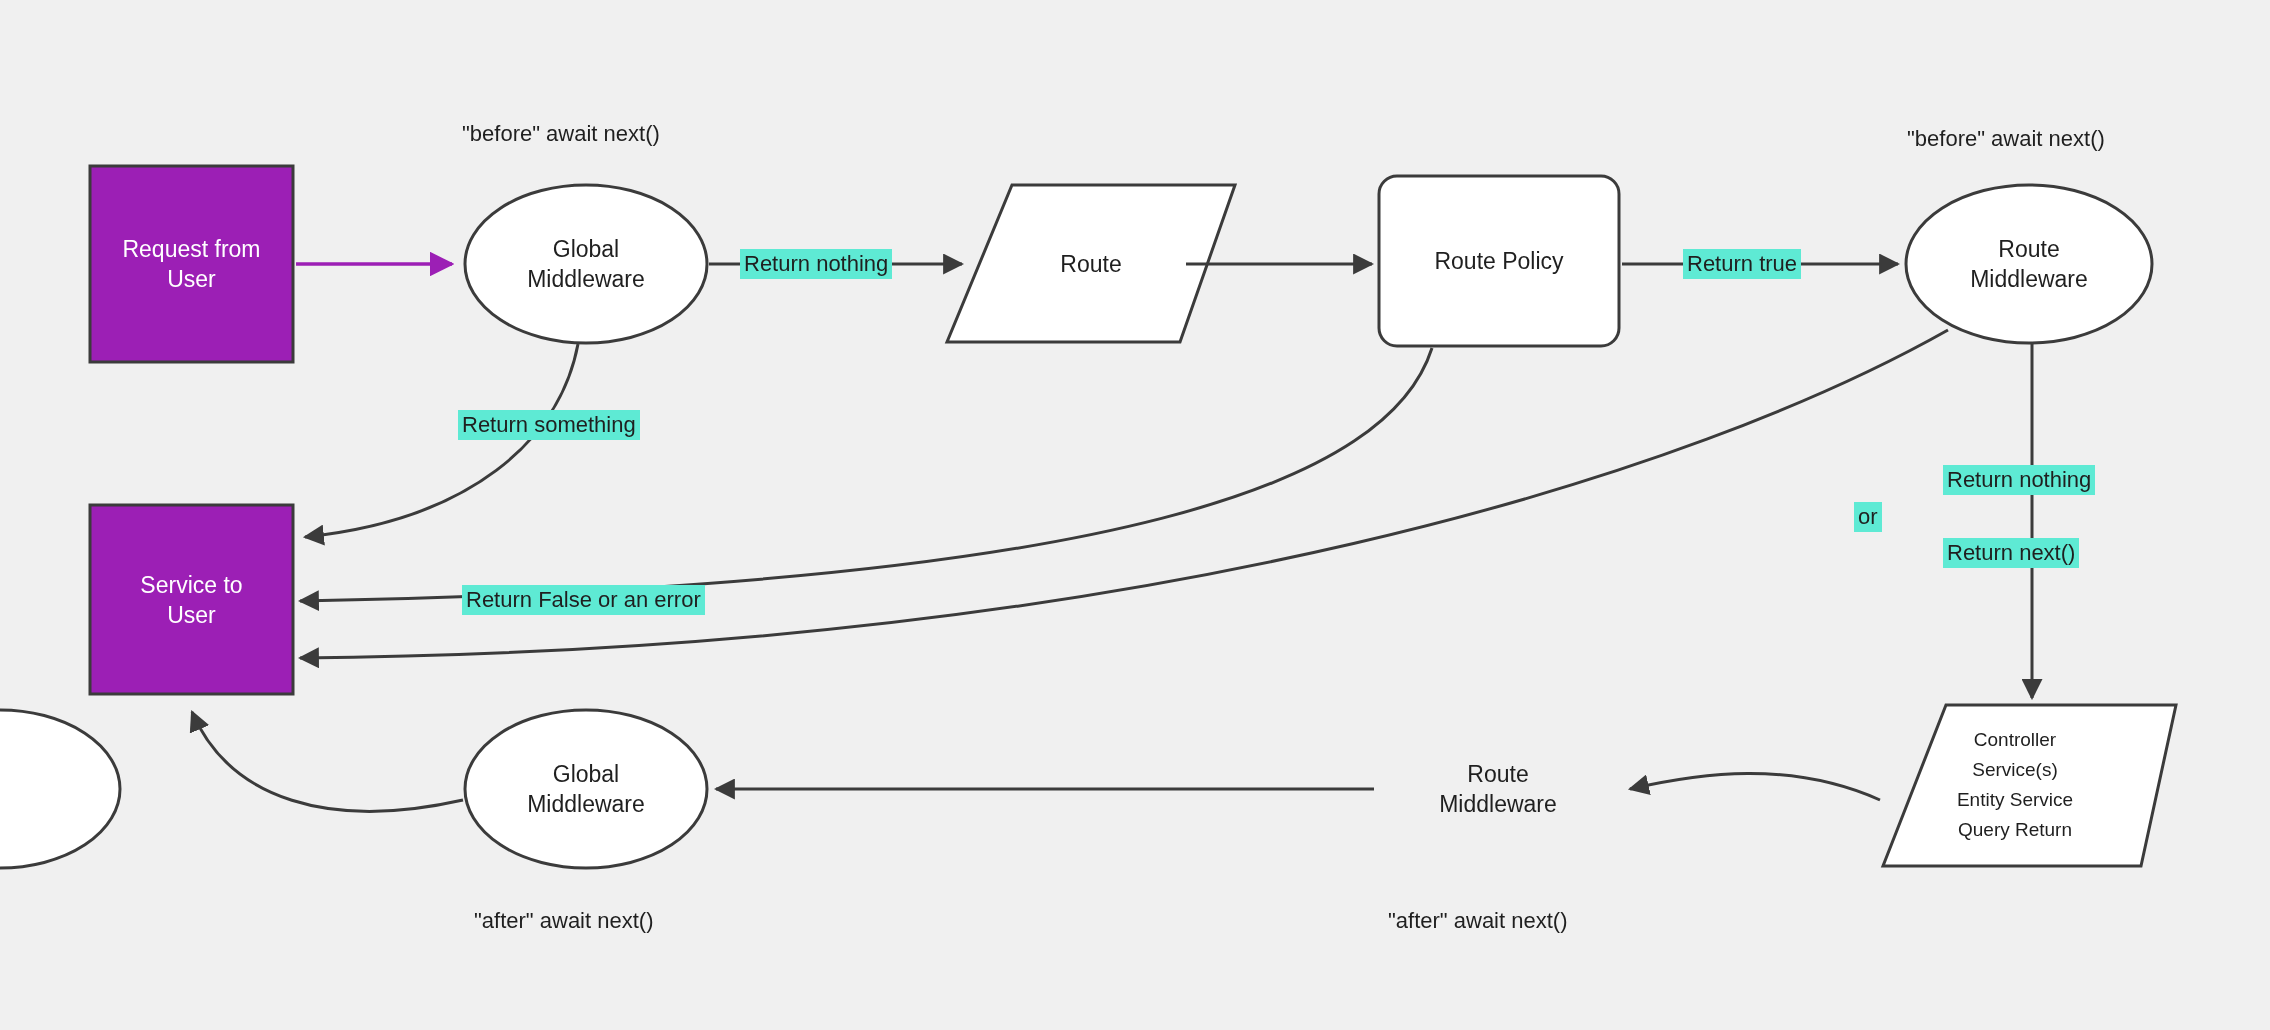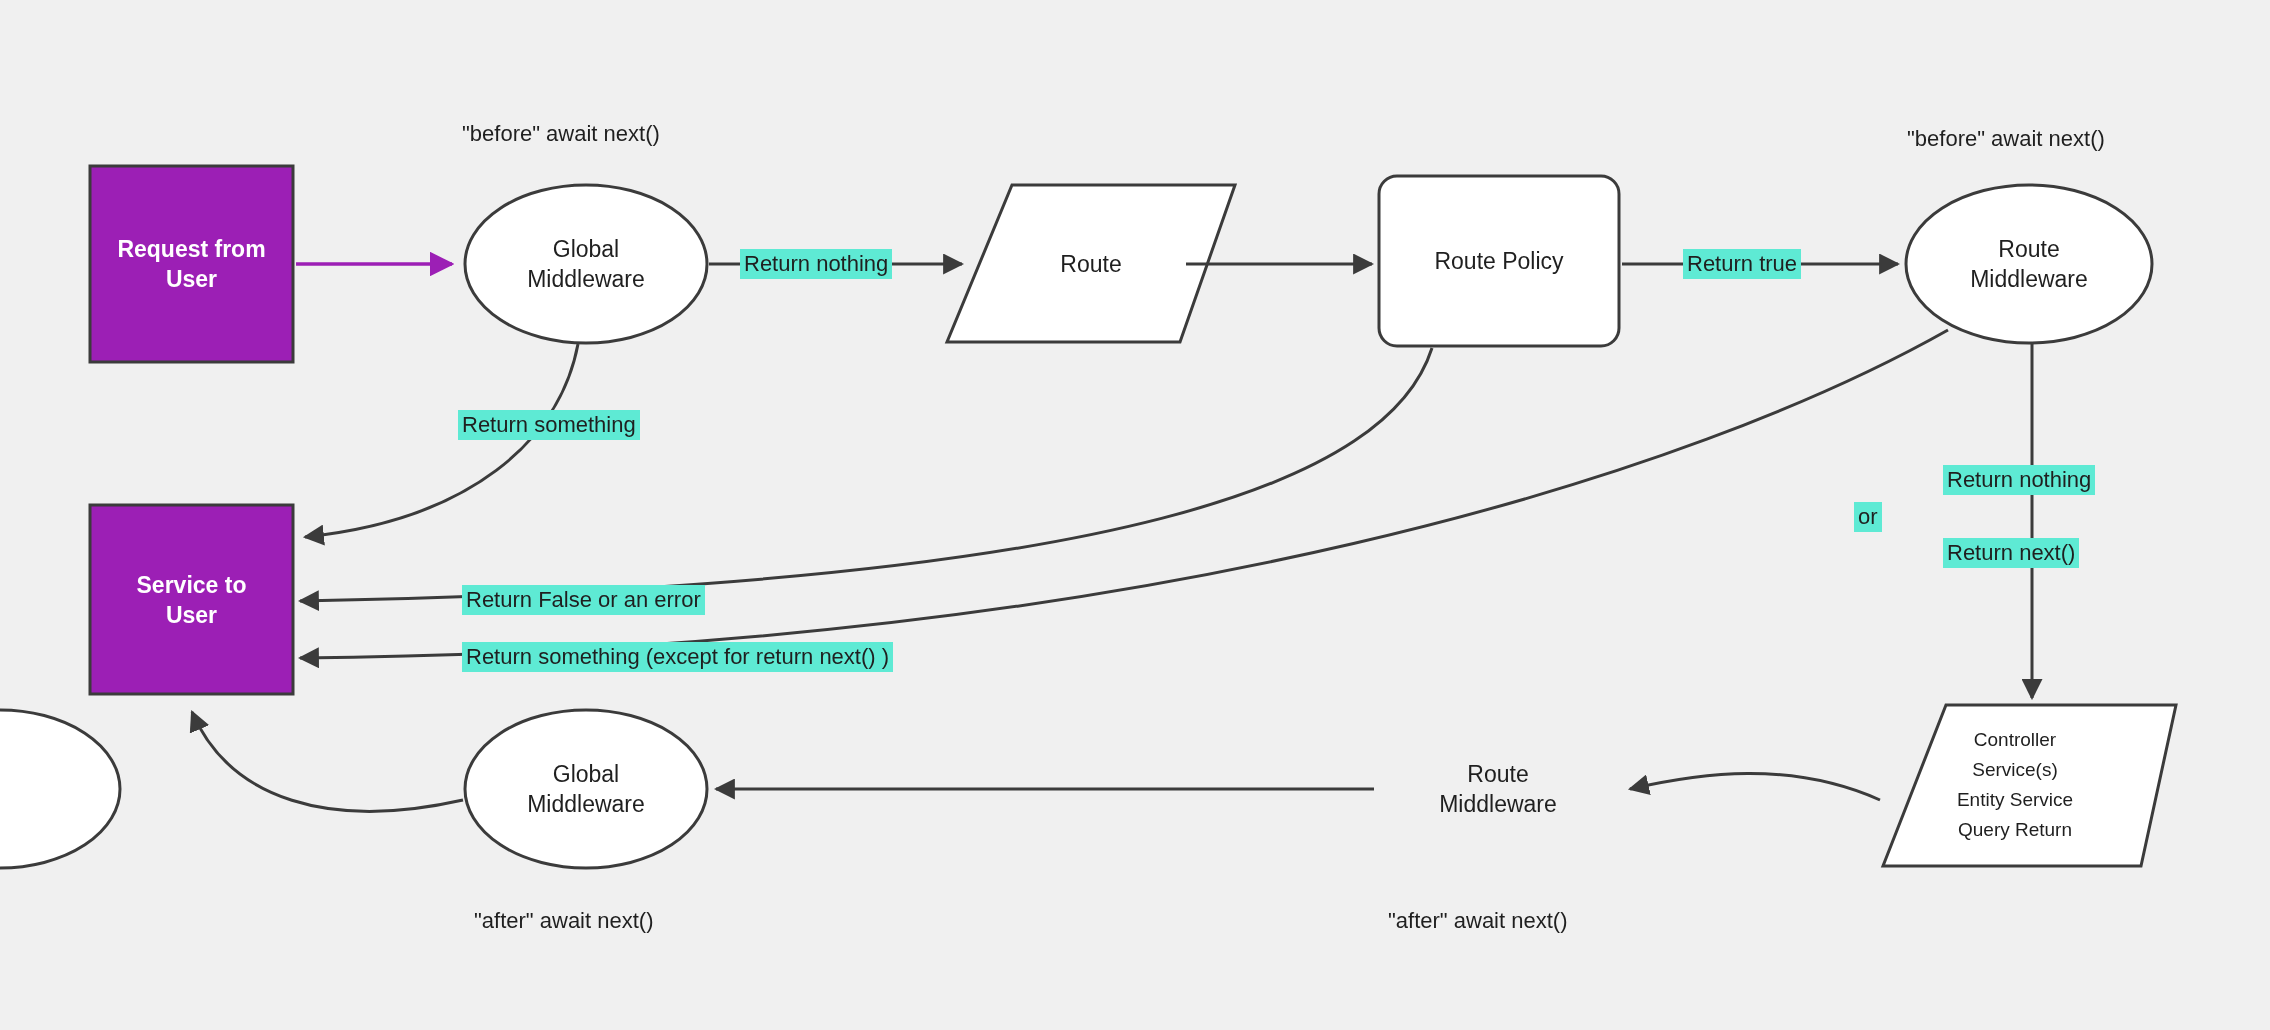--- a/index.html
+++ b/index.html
@@ -33,21 +33,21 @@
     align-items: center;
     justify-content: center;
     text-align: center;
     color: #1f1f1f;
     font-size: 23px;
     line-height: 30px;
     pointer-events: none;
   }
   .node-label.white {
     color: #ffffff;
-    font-weight: bold;
+    font-weight: normal;
   }
   .node-label.small {
     font-size: 19px;
     line-height: 30px;
   }
   .edge-label {
     position: absolute;
     color: #1f1f1f;
     font-size: 22px;
     line-height: 30px;
@@ -166,18 +166,17 @@
 
   <div class="caption" style="left:462px; top:119px;">"before" await next()</div>
   <div class="caption" style="left:1907px; top:124px;">"before" await next()</div>
   <div class="caption" style="left:474px; top:906px;">"after" await next()</div>
   <div class="caption" style="left:1388px; top:906px;">"after" await next()</div>
 
   <div class="edge-label" style="left:740px; top:249px;">Return nothing</div>
   <div class="edge-label" style="left:1683px; top:249px;">Return true</div>
   <div class="edge-label" style="left:458px; top:410px;text-align:center;">Return something</div>
   <div class="edge-label" style="left:462px; top:585px;">Return False or an error</div>
-  <div class="edge-label" style="left:462px; top:642px;">Return something (except for return next() )</div>
   <div class="edge-label" style="left:1943px; top:465px;">Return nothing</div>
   <div class="edge-label" style="left:1854px; top:502px;">or</div>
   <div class="edge-label" style="left:1943px; top:538px;">Return next()</div>
 
 </div>
 
 </body></html>

